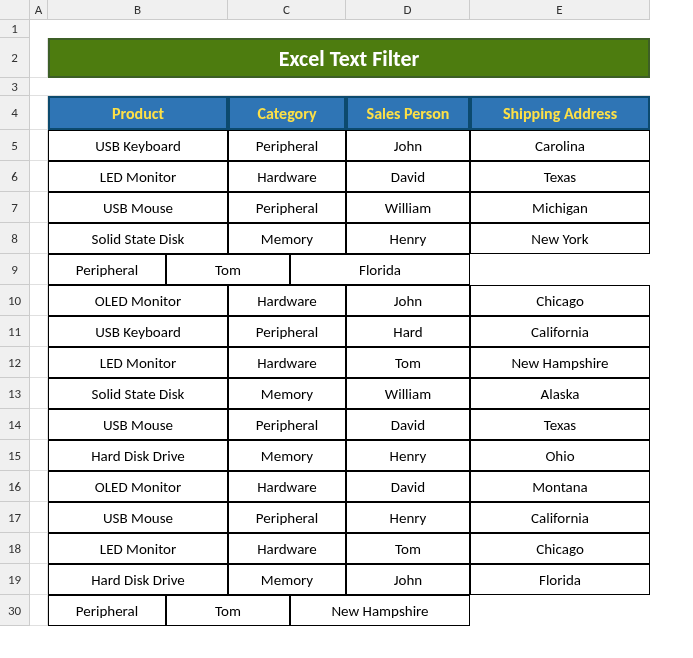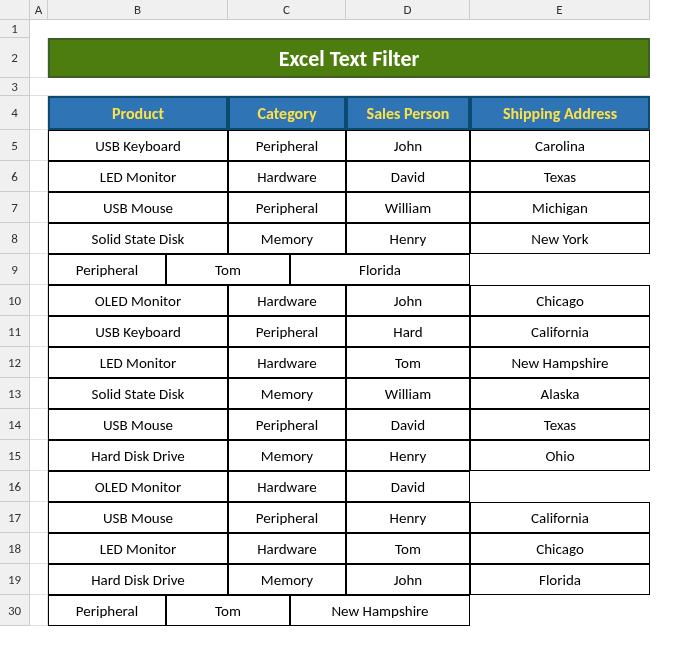--- a/index.html
+++ b/index.html
@@ -159,20 +159,21 @@
         <div class="cell td cC">Memory</div>
         <div class="cell td cD">Henry</div>
         <div class="cell td cE">Ohio</div>
       </div>
       <div class="row">
         <div class="rowhead">16</div>
         <div class="cell cA"></div>
         <div class="cell td cB">OLED Monitor</div>
         <div class="cell td cC">Hardware</div>
         <div class="cell td cD">David</div>
+        <div class="cell td cE">Montana</div>
       </div>
       <div class="row">
         <div class="rowhead">17</div>
         <div class="cell cA"></div>
         <div class="cell td cB">USB Mouse</div>
         <div class="cell td cC">Peripheral</div>
         <div class="cell td cD">Henry</div>
         <div class="cell td cE">California</div>
       </div>
       <div class="row">

